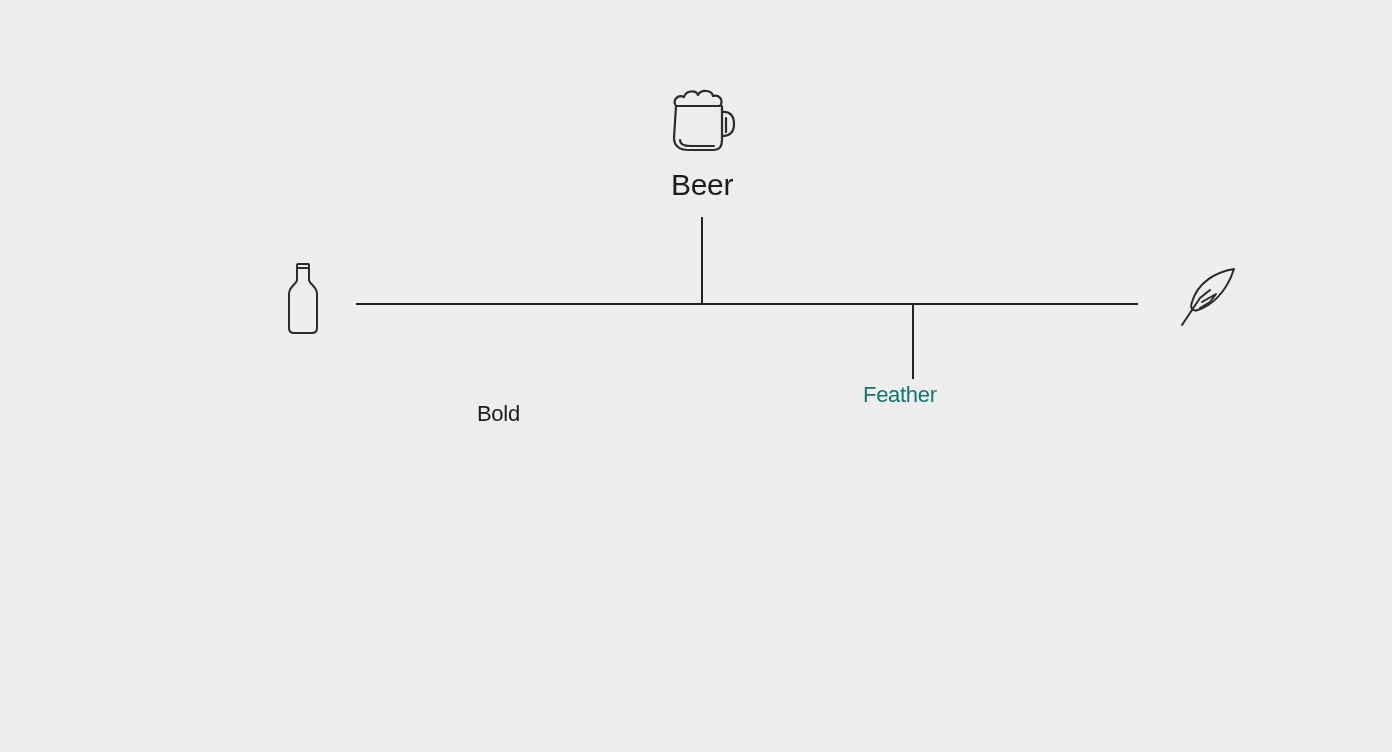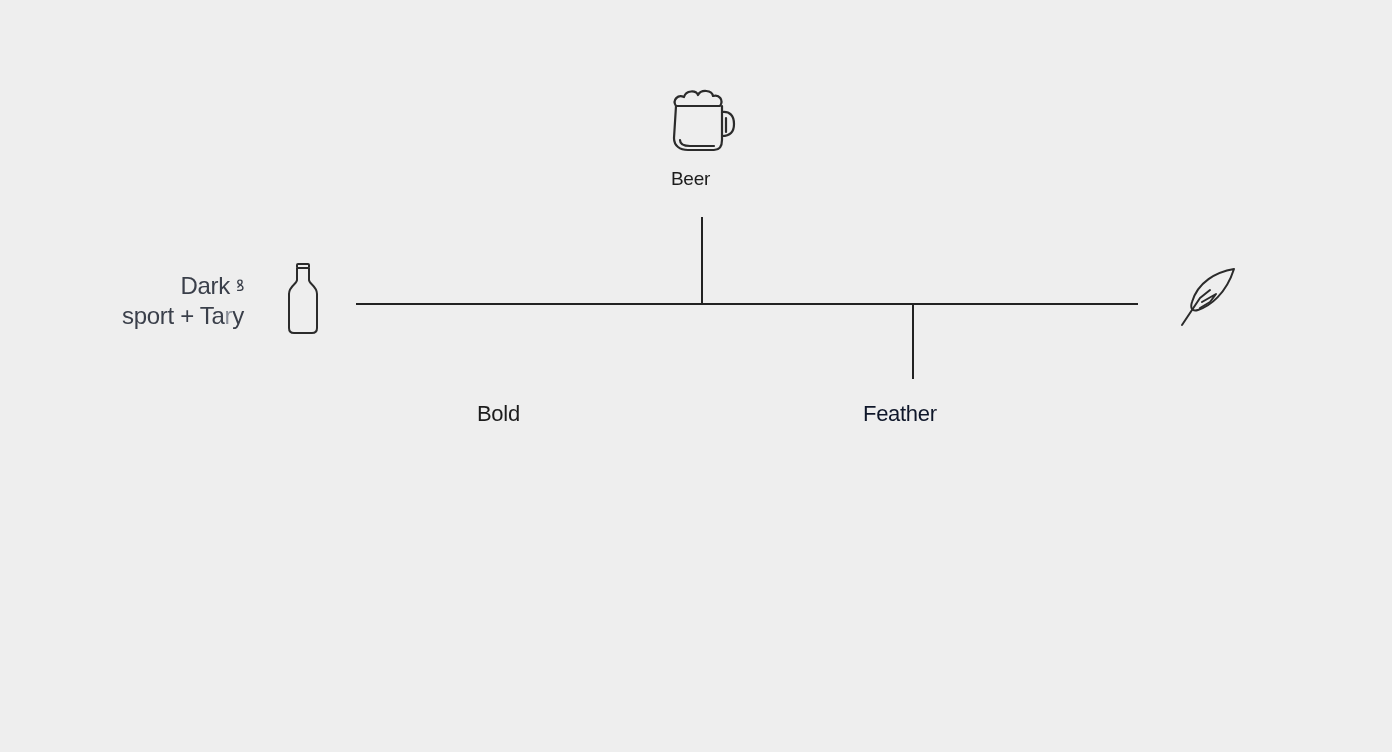--- a/index.html
+++ b/index.html
@@ -50,42 +50,38 @@
 
   <div class="abs" style="left:668px; top:86px;">
     <svg width="70" height="70" viewBox="0 0 70 70" fill="none" stroke="#2b2b2b" stroke-width="2.2" stroke-linejoin="round" stroke-linecap="round">
       <path d="M8 20 C4 14 10 8 16 11 C18 4 28 4 30 9 C33 3 44 4 45 10 C51 8 56 14 52 20 Z"></path>
       <path d="M8 20 L6 52 C6 60 12 64 20 64 L46 64 C52 64 54 60 54 54 L54 20"></path>
       <path d="M12 54 C12 58 16 60 22 60 L46 60"></path>
       <path d="M54 26 C62 25 66 30 66 38 C66 46 62 50 54 50"></path>
       <path d="M58 32 L58 46"></path>
     </svg>
   </div>
-  <div class="label" style="left:671px; top:168px; font-size:19px;">Beer</div>
+  <div class="label" style="left:671px; top:168px; font-size:30px;">Beer</div>
 
   <div class="line" style="left:701px; top:217px; width:2px; height:87px;"></div>
   <div class="line" style="left:356px; top:303px; width:782px; height:2px;"></div>
   <div class="line" style="left:912px; top:304px; width:2px; height:75px;"></div>
 
-  <div class="side-label" style="right:1148px; top:271px;">
-    <div><span>Dark</span><span class="glyph">ꝸ</span></div>
-    <div><span>sport + Ta</span><span class="faded">r</span><span>y</span></div>
-  </div>
 
   <div class="abs" style="left:285px; top:262px;">
     <svg width="36" height="74" viewBox="0 0 36 74" fill="none" stroke="#2b2b2b" stroke-width="2" stroke-linejoin="round">
       <rect x="12" y="2" width="12" height="4" rx="1"></rect>
       <path d="M12 6 L12 18 C12 22 4 24 4 32 L4 66 C4 69 6 71 9 71 L27 71 C30 71 32 69 32 66 L32 32 C32 24 24 22 24 18 L24 6"></path>
     </svg>
   </div>
 
   <div class="abs" style="left:1176px; top:264px;">
     <svg width="64" height="66" viewBox="0 0 64 66" fill="none" stroke="#2b2b2b" stroke-width="2" stroke-linecap="round" stroke-linejoin="round">
       <path d="M58 5 C40 8 22 18 16 38 C14 44 16 48 22 46 C34 42 50 30 58 5 Z"></path>
       <path d="M6 61 L24 34 L34 26"></path>
       <path d="M26 38 L40 30 L34 38 L24 44"></path>
     </svg>
   </div>
 
   <div class="label" style="left:477px; top:401px;">Bold</div>
-  <div class="label" style="left:863px; top:401px; color:#0f172a;">Feather</div>
+  <div class="label" style="left:863px; top:382px; color:#0f766e;">Feather</div>
 
 </div>
 
 </body></html>

